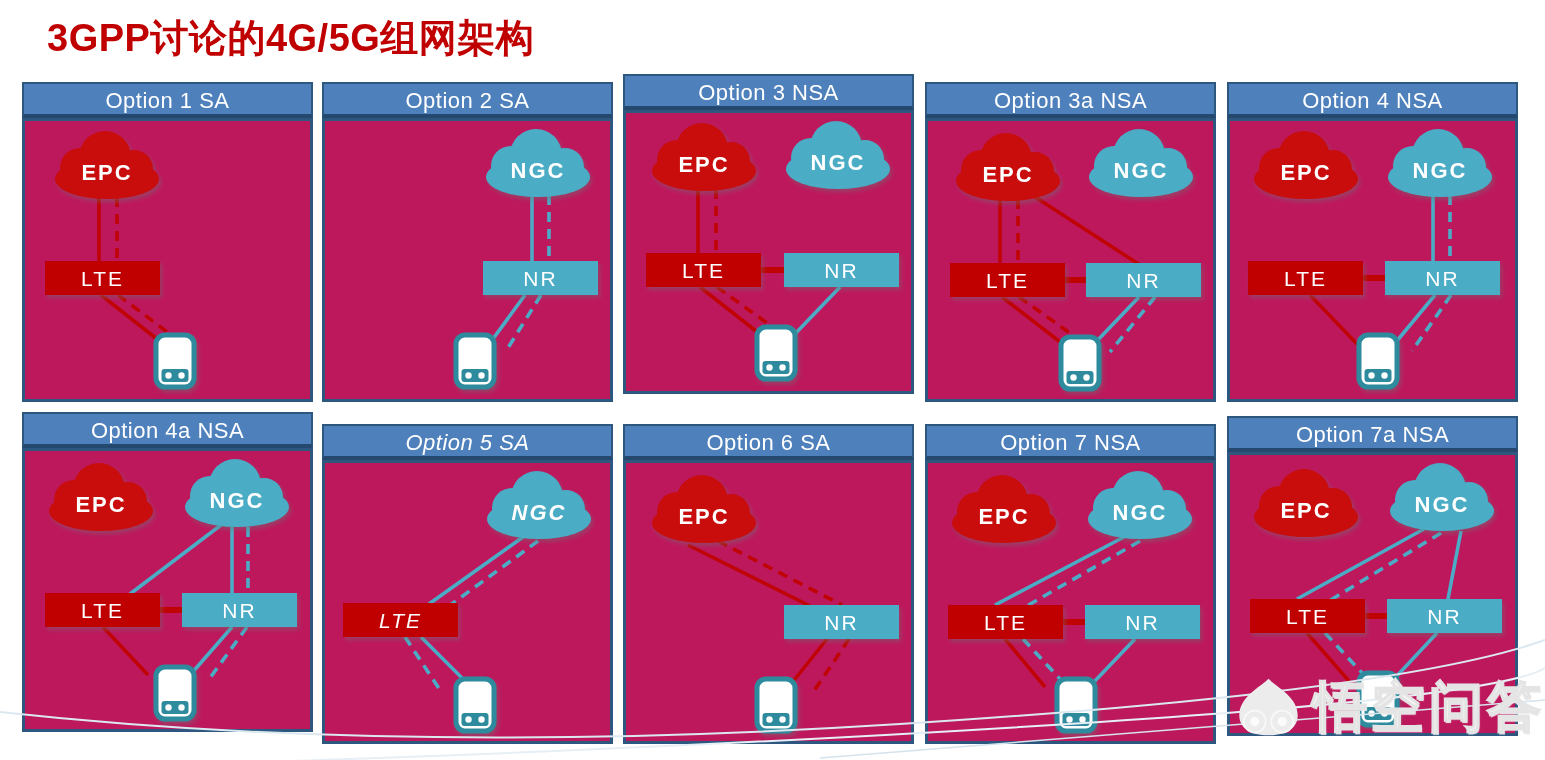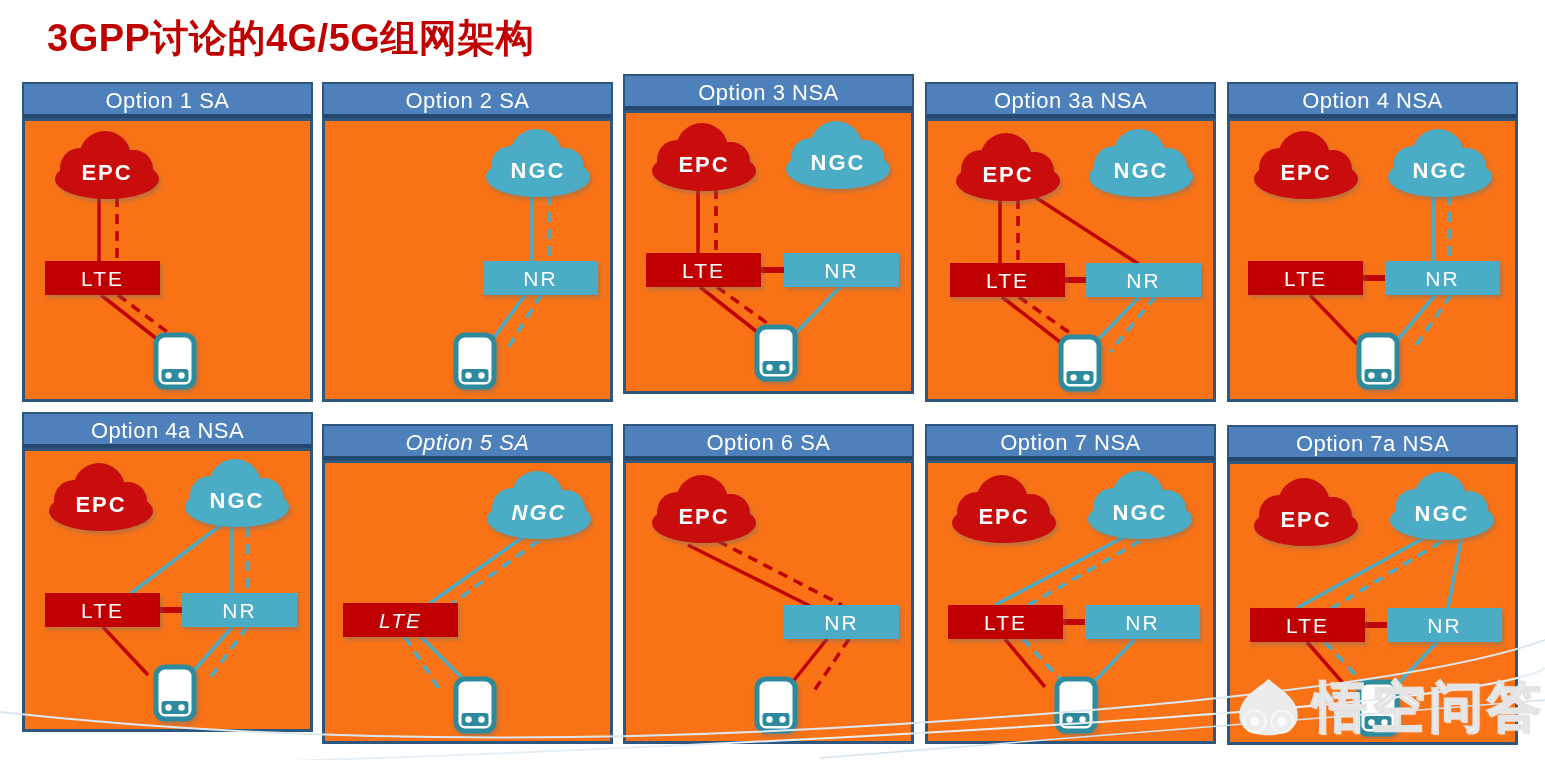--- a/index.html
+++ b/index.html
@@ -4,21 +4,21 @@
 <style>
   html,body{margin:0;padding:0;width:1545px;height:760px;background:#ffffff;overflow:hidden;
     font-family:"Liberation Sans","DejaVu Sans",sans-serif;}
   *{box-sizing:border-box;}
   #page-title{position:absolute;left:40px;top:6px;margin:7px;font-size:38px;font-weight:bold;
     color:#C00000;letter-spacing:0.5px;z-index:1;}
   #grid{position:absolute;left:0;top:0;width:1545px;height:760px;z-index:1;}
   .panel{position:absolute;width:291px;height:321px;}
   .panel-header{height:36px;background:#4E80BC;border:2px solid #2E5780;border-bottom:4px solid #24486E;
     color:#ffffff;font-size:22px;text-align:center;line-height:33px;letter-spacing:0.5px;}
-  .panel-body{height:284px;background:#f97316;border:3px solid #2E5780;}
+  .panel-body{height:284px;background:#be185d;border:3px solid #2E5780;}
   .panel-body svg{display:block;}
   .shadow{filter:drop-shadow(2px 3px 2px rgba(110,110,110,0.45));}
   .cloud-label{fill:#ffffff;font-size:22px;font-weight:bold;letter-spacing:2px;text-anchor:middle;
     font-family:"Liberation Sans","DejaVu Sans",sans-serif;}
   .box-label{fill:#ffffff;font-size:21px;letter-spacing:2px;text-anchor:middle;
     font-family:"Liberation Sans","DejaVu Sans",sans-serif;}
   #swoosh{position:absolute;left:0;top:0;z-index:2;pointer-events:none;}
   #watermark{position:absolute;left:1232px;top:664px;width:313px;height:86px;z-index:3;
     display:flex;align-items:center;gap:8px;pointer-events:none;overflow:hidden;}
   #watermark .wm-text{font-size:54px;font-weight:bold;letter-spacing:4px;color:#FAFAFA;
@@ -343,21 +343,21 @@
           </g>
           <g class="shadow">
             <rect x="129" y="216" width="38" height="52" rx="9" fill="#ffffff" stroke="#2E8B9E" stroke-width="5"></rect>
             <rect x="134.5" y="250" width="27" height="13" rx="3" fill="#2E8B9E"></rect>
             <circle cx="141.5" cy="256.5" r="3.2" fill="#ffffff"></circle>
             <circle cx="154.5" cy="256.5" r="3.2" fill="#ffffff"></circle>
           </g>
         </svg>
       </div>
   </div>
-    <div class="panel" style="left: 1227px; top: 425px;">
+    <div class="panel" style="left: 1227px; top: 416px;">
     <div class="panel-header">Option 7a NSA</div>
     <div class="panel-body">
         <svg viewBox="0 0 285 275" width="285" height="275">
           <line x1="194" y1="74" x2="67" y2="144" stroke="#4BACC6" stroke-width="3.6" stroke-dasharray="none"></line>
           <line x1="211" y1="78" x2="99" y2="146" stroke="#4BACC6" stroke-width="3.6" stroke-dasharray="10 7"></line>
           <line x1="231" y1="76" x2="218" y2="144" stroke="#4BACC6" stroke-width="3.6" stroke-dasharray="none"></line>
           <line x1="135" y1="161" x2="157" y2="161" stroke="#C00404" stroke-width="6" stroke-dasharray="none"></line>
           <line x1="77" y1="178" x2="119" y2="226" stroke="#C00404" stroke-width="3.6" stroke-dasharray="none"></line>
           <line x1="95" y1="178" x2="134" y2="220" stroke="#4BACC6" stroke-width="3.6" stroke-dasharray="10 7"></line>
           <line x1="207" y1="178" x2="164" y2="224" stroke="#4BACC6" stroke-width="3.6" stroke-dasharray="none"></line>

